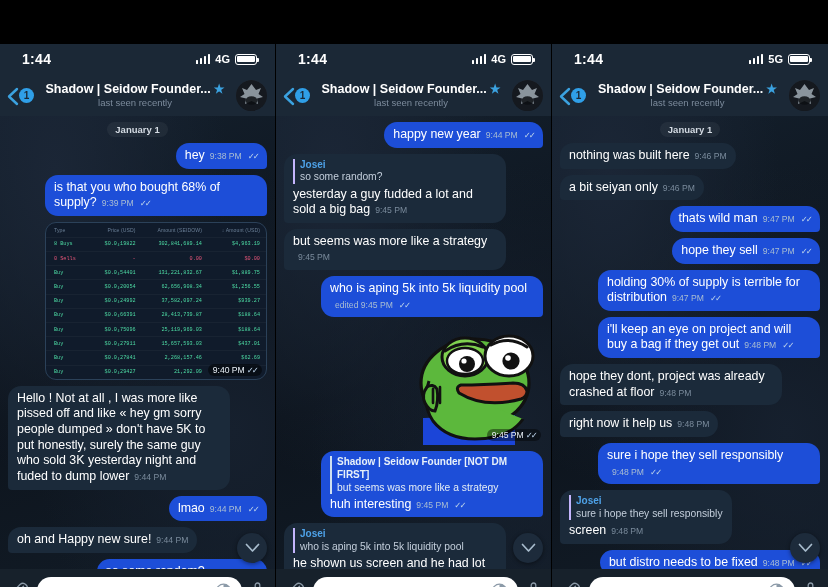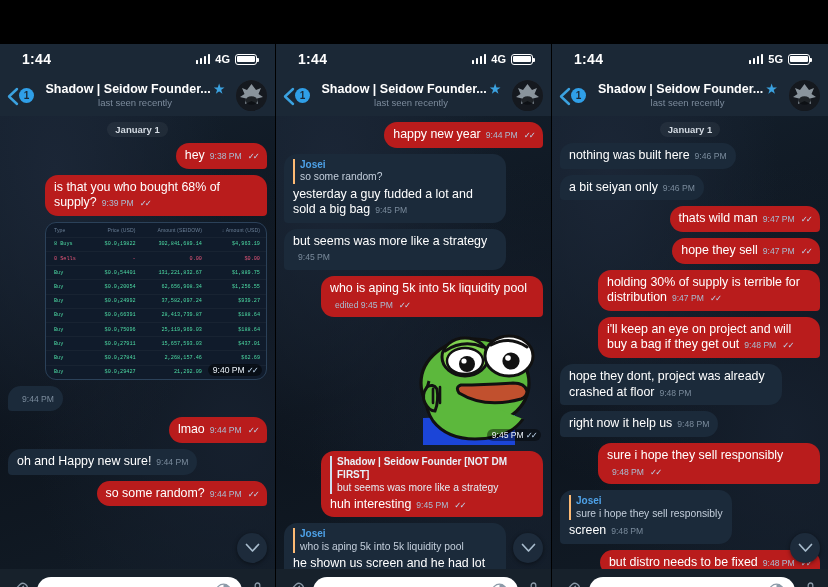--- a/index.html
+++ b/index.html
@@ -107,34 +107,34 @@
   .bubble {
     max-width: 222px;
     border-radius: 13px;
     padding: 5px 9px 5px 9px;
     font-size: 12.4px;
     line-height: 1.26;
     color:#fff;
     position:relative;
     word-wrap: break-word;
   }
-  .row.out .bubble { background:#b91c1c; border-bottom-right-radius:4px; }
+  .row.out .bubble { background:#1d4ed8; border-bottom-right-radius:4px; }
   .row.in  .bubble { background:#1b2a3a; border-bottom-left-radius:4px; }
 
   .bubble .txt { display:inline; }
   .meta {
     display:inline-flex; align-items:center; gap:6px;
     font-size:8.6px; color:#a9bdd2; margin-left:5px;
     vertical-align: baseline; white-space:nowrap;
   }
   .row.in .meta { color:#7a8ב9c; color:#7a8b9c; }
   .ticks { font-size:8.5px; letter-spacing:-2px; color:#bcd3ea; }
 
   .reply {
-    border-left: 2px solid #fdba74;
+    border-left: 2px solid #c4b5fd;
     padding-left:5px; margin-bottom:3px;
   }
   .reply .r-name { color:#4ea2e8; font-size:10px; font-weight:bold; }
   .row.out .reply { border-left-color:#cfe0f0; }
   .row.out .reply .r-name { color:#e8f1f9; }
   .reply .r-text { color:#c3cedb; font-size:10.3px; line-height:1.2; }
   .row.out .reply .r-text { color:#e4edf5; }
 
   
   .tablecard {
@@ -332,21 +332,21 @@
                   </tbody>
                 </table>
               </div>
               <div class="card-time">
                 <span>9:40 PM</span>
                 <span class="ticks">✓✓</span>
               </div>
             </div>
           </div>
           <div class="row in">
-            <div class="bubble"><span class="meta">
+            <div class="bubble"><span class="txt">Hello ! Not at all , I was more like pissed off and like « hey gm sorry people dumped » don't have 5K to put honestly, surely the same guy who sold 3K yesterday night and fuded to dump lower</span><span class="meta">
                 <span>9:44 PM</span>
               </span></div>
           </div>
           <div class="row out">
             <div class="bubble"><span class="txt">lmao</span><span class="meta">
                 <span>9:44 PM</span>
                 <span class="ticks">✓✓</span>
               </span></div>
           </div>
           <div class="row in">

